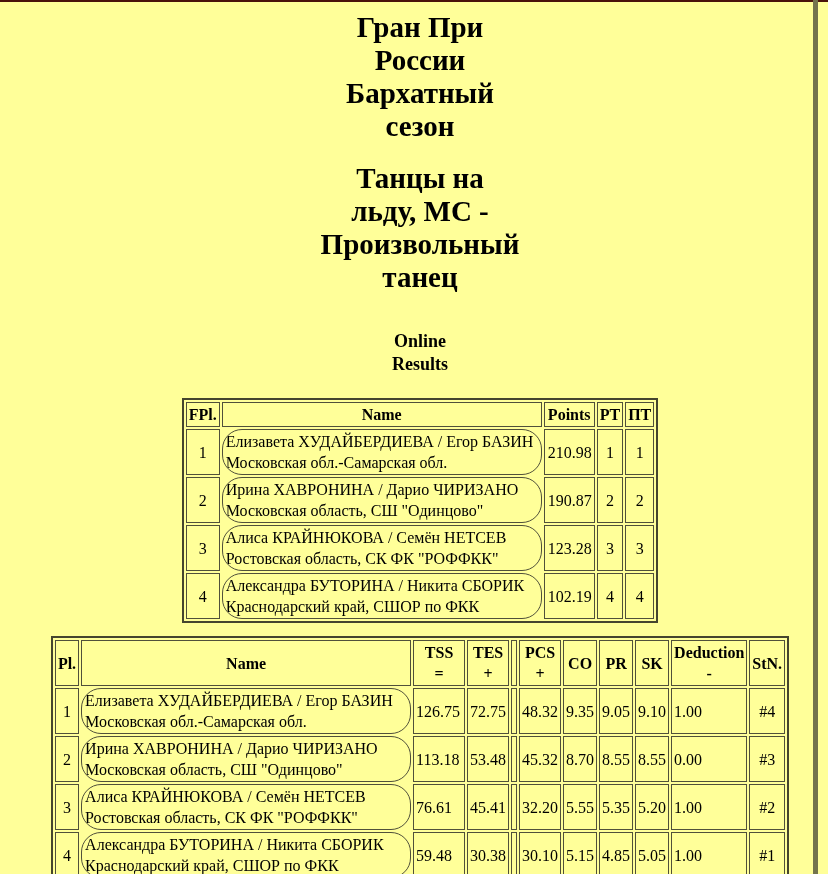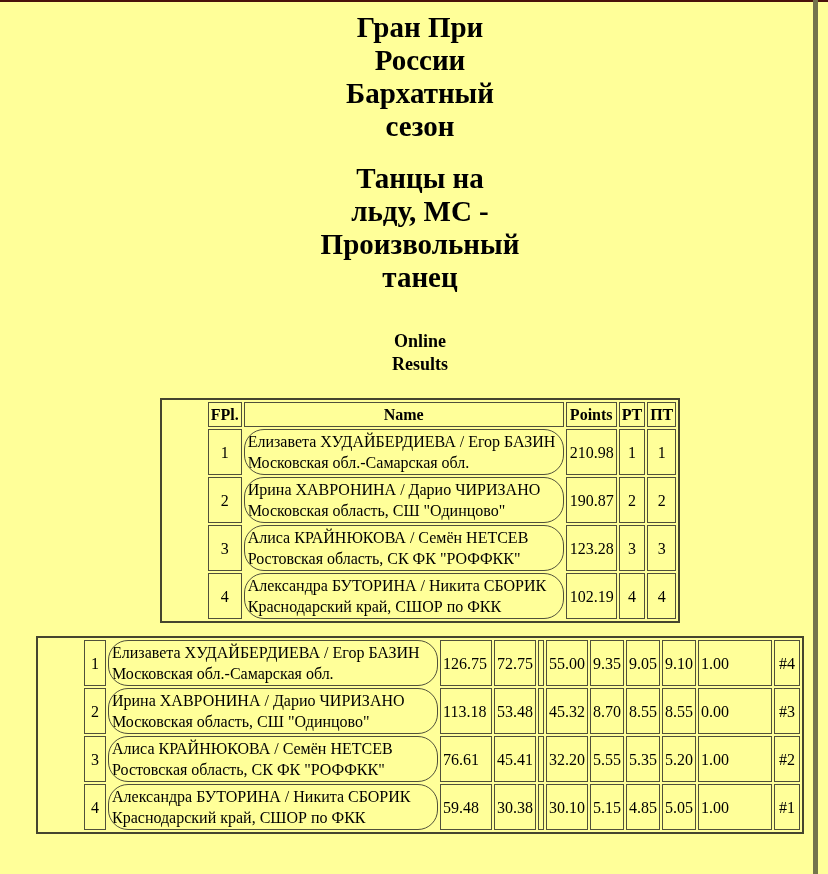--- a/index.html
+++ b/index.html
@@ -53,21 +53,20 @@
     line-height: 23px;
     margin: 36px 0 0 0;
   }
   table {
     border-collapse: separate;
     border-spacing: 2px;
     border: 2px solid #45452E;
     margin: 0 auto;
     table-layout: fixed;
     empty-cells: show;
-    padding-left: 44px;
   }
   th, td {
     border: 1px solid #50503A;
     font-size: 16px;
     line-height: 21px;
     padding: 1px 2px;
     vertical-align: middle;
     overflow: hidden;
     white-space: nowrap;
   }
@@ -178,30 +177,55 @@
         <col style="width:40px">
         <col style="width:6px">
         <col style="width:40px">
         <col style="width:27px">
         <col style="width:28px">
         <col style="width:27px">
         <col style="width:74px">
         <col style="width:26px">
     </colgroup>
     <tbody>
+        <tr>
+      <th>Pl.</th>
+      <th>Name</th>
+      <th>
+        <div>TSS</div>
+        <div>=</div>
+      </th>
+      <th>
+        <div>TES</div>
+        <div>+</div>
+      </th>
+      <th></th>
+      <th>
+        <div>PCS</div>
+        <div>+</div>
+      </th>
+      <th>CO</th>
+      <th>PR</th>
+      <th>SK</th>
+      <th>
+        <div>Deduction</div>
+        <div>-</div>
+      </th>
+      <th>StN.</th>
+    </tr>
     <tr>
       <td>1</td>
       <td class="name-cell">
         <div>Елизавета ХУДАЙБЕРДИЕВА / Егор БАЗИН</div>
         <div>Московская обл.-Самарская обл.</div>
       </td>
       <td class="num-right">126.75</td>
       <td>72.75</td>
       <td></td>
-      <td>55.00</td>
+      <td>48.32</td>
       <td>9.35</td>
       <td>9.05</td>
       <td>9.10</td>
       <td class="num-right">1.00</td>
       <td>#4</td>
     </tr>
     <tr>
       <td>2</td>
       <td class="name-cell">
         <div>Ирина ХАВРОНИНА / Дарио ЧИРИЗАНО</div>

